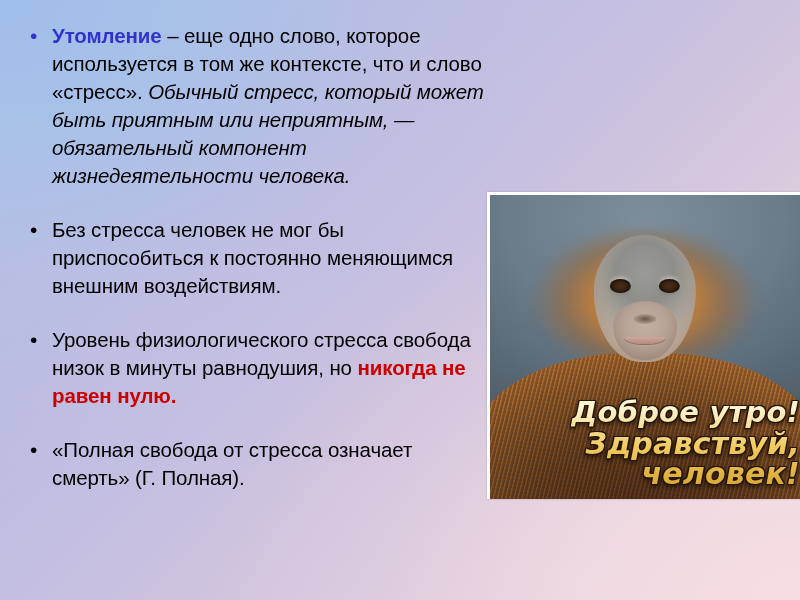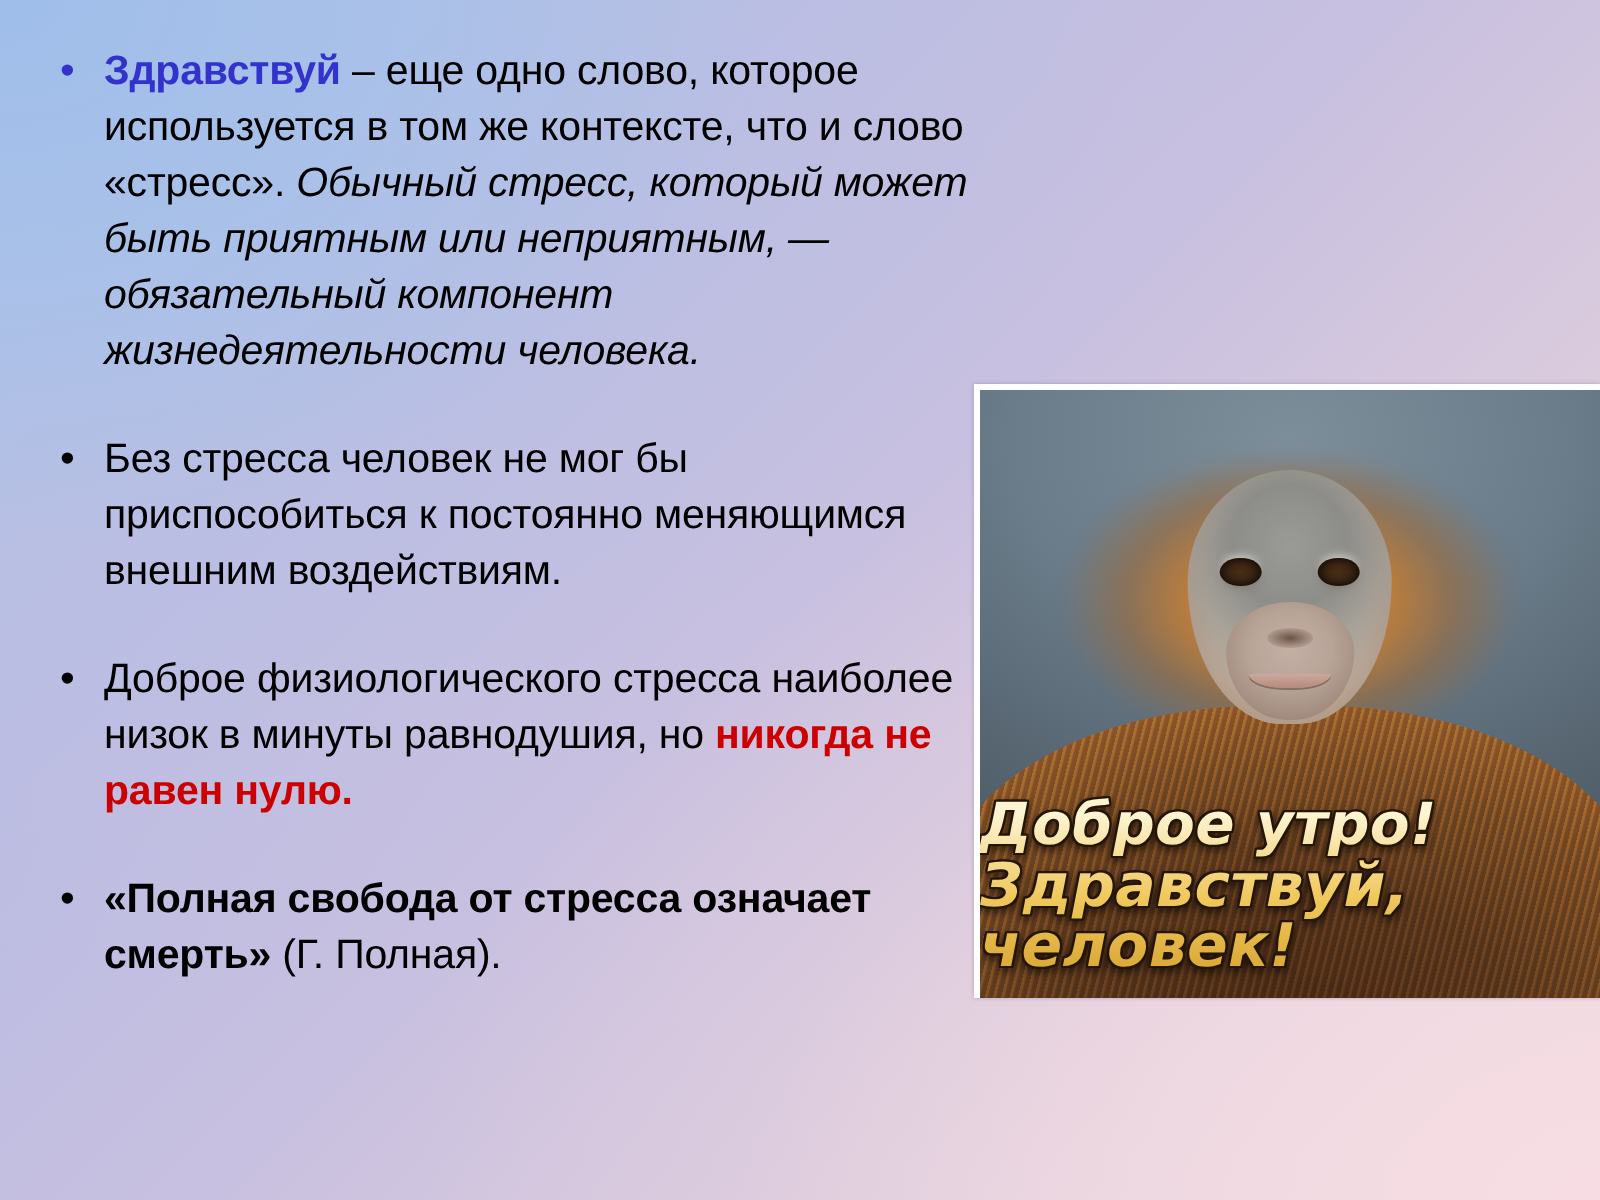--- a/index.html
+++ b/index.html
@@ -67,21 +67,21 @@
     font-weight: bold;
   }
   .w-italic-bold {
     font-style: italic;
     font-weight: normal;
   }
   .w-red {
     color: #cc0000;
     font-weight: bold;
   }
-  .w-bold { font-weight: bold; }
+  .w-bold { font-weight: normal; }
 
   
   .photo-frame {
     position: absolute;
     left: 487px;
     top: 192px;
     width: 313px;
     height: 307px;
     background: #ffffff;
     padding: 3px 0 0 3px;
@@ -207,21 +207,21 @@
     background: linear-gradient(#caa99c, #b8897d);
     box-shadow: 0 1px 0 rgba(90,60,50,0.5);
   }
 
   
   .photo-caption {
     position: absolute;
     left: 0;
     right: 0;
     bottom: 3%;
-    text-align: left;
+    text-align: right;
     font-family: "DejaVu Sans", sans-serif;
     font-weight: bold;
     font-style: italic;
     line-height: 1.02;
     color: #f6e3a2;
     background: linear-gradient(#fdf4d2 10%, #f0c85c 55%, #d8a531 100%);
     -webkit-background-clip: text;
     background-clip: text;
     -webkit-text-fill-color: transparent;
     text-shadow: 0 0 0 rgba(0,0,0,0);
@@ -237,35 +237,35 @@
 </head>
 <body>
 
 <div class="slide">
 
   <div class="text-col">
 
     <div class="bullet-item">
       <div class="bullet-mark accent">•</div>
       <div class="bullet-body">
-        <span class="w-accent">Здравствуй</span><span> – еще одно слово, которое используется в том же контексте, что и слово «стресс». </span><span class="w-italic-bold">Обычный стресс, который может быть приятным или неприятным, — обязательный компонент жизнедеятельности человека.</span>
+        <span class="w-accent">Утомление</span><span> – еще одно слово, которое используется в том же контексте, что и слово «стресс». </span><span class="w-italic-bold">Обычный стресс, который может быть приятным или неприятным, — обязательный компонент жизнедеятельности человека.</span>
       </div>
     </div>
 
     <div class="bullet-item">
       <div class="bullet-mark">•</div>
       <div class="bullet-body">
         <span>Без стресса человек не мог бы приспособиться к постоянно меняющимся внешним воздействиям.</span>
       </div>
     </div>
 
     <div class="bullet-item">
       <div class="bullet-mark">•</div>
       <div class="bullet-body">
-        <span>Доброе физиологического стресса наиболее низок в минуты равнодушия, но </span><span class="w-red">никогда не равен нулю.</span>
+        <span>Уровень физиологического стресса свобода низок в минуты равнодушия, но </span><span class="w-red">никогда не равен нулю.</span>
       </div>
     </div>
 
     <div class="bullet-item">
       <div class="bullet-mark">•</div>
       <div class="bullet-body">
         <span class="w-bold">«Полная свобода от стресса означает смерть»</span><span> (Г. Полная).</span>
       </div>
     </div>
 

